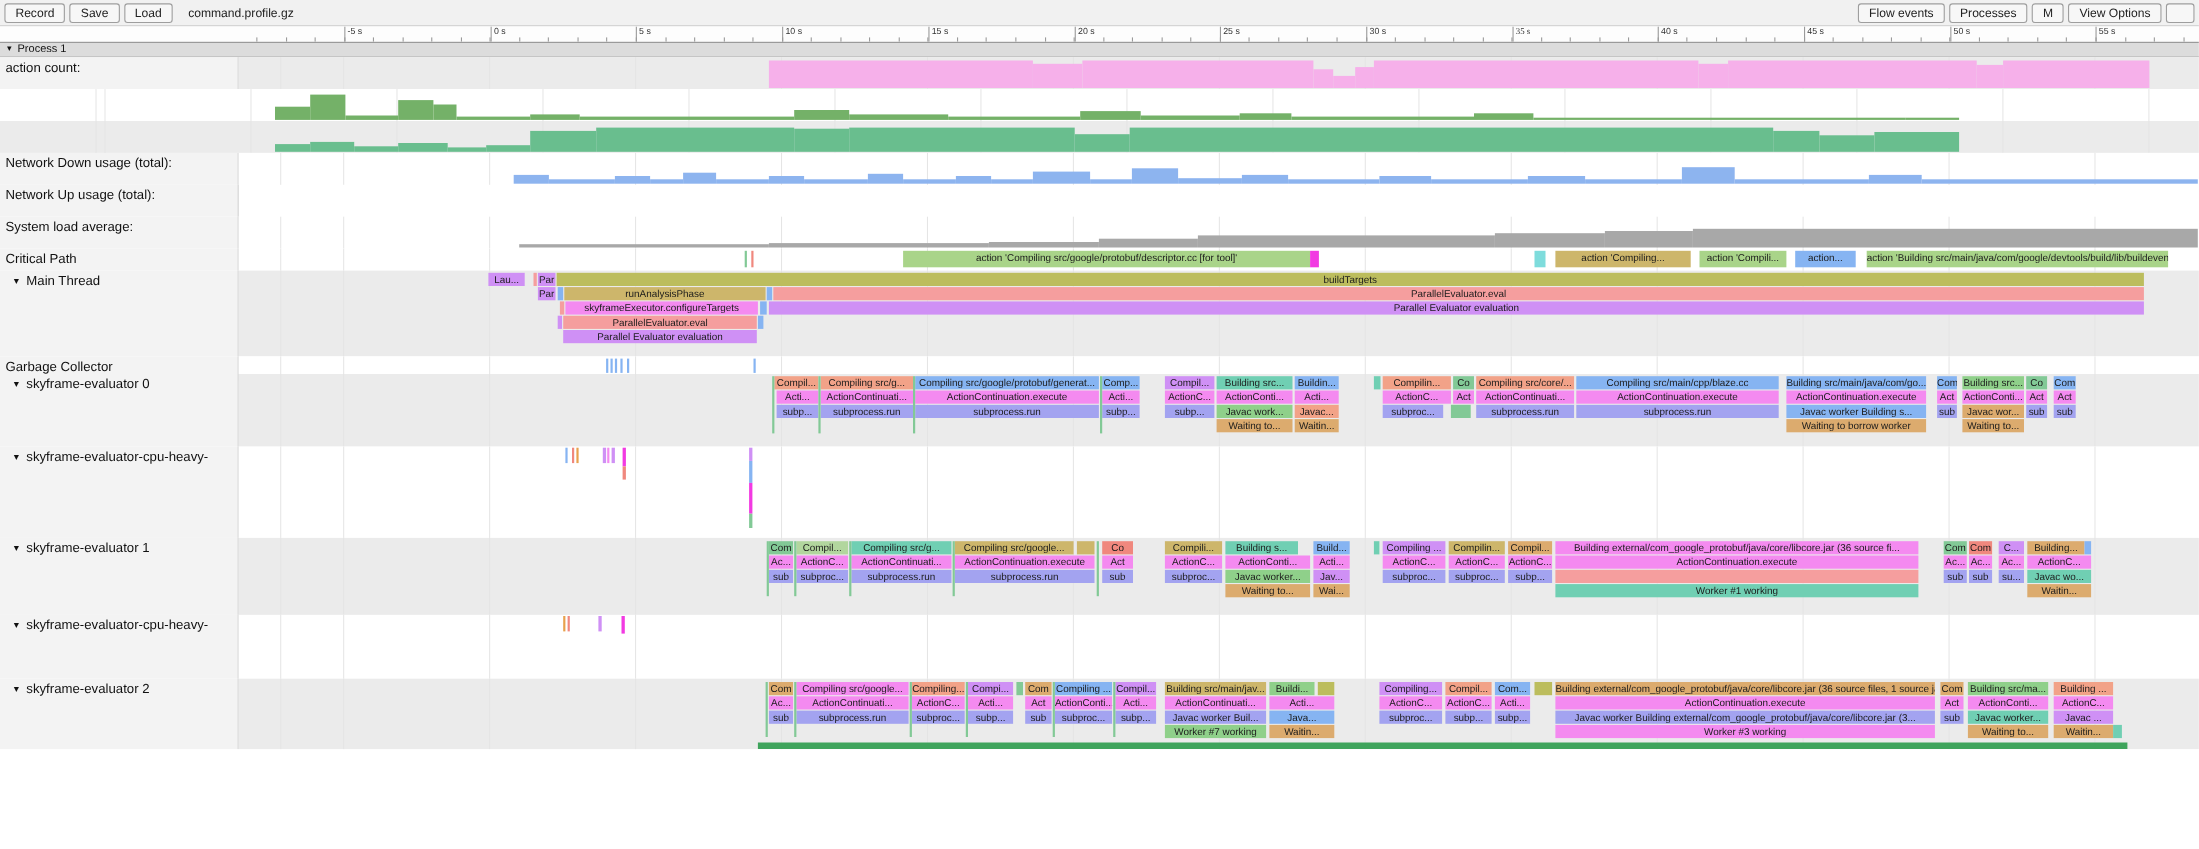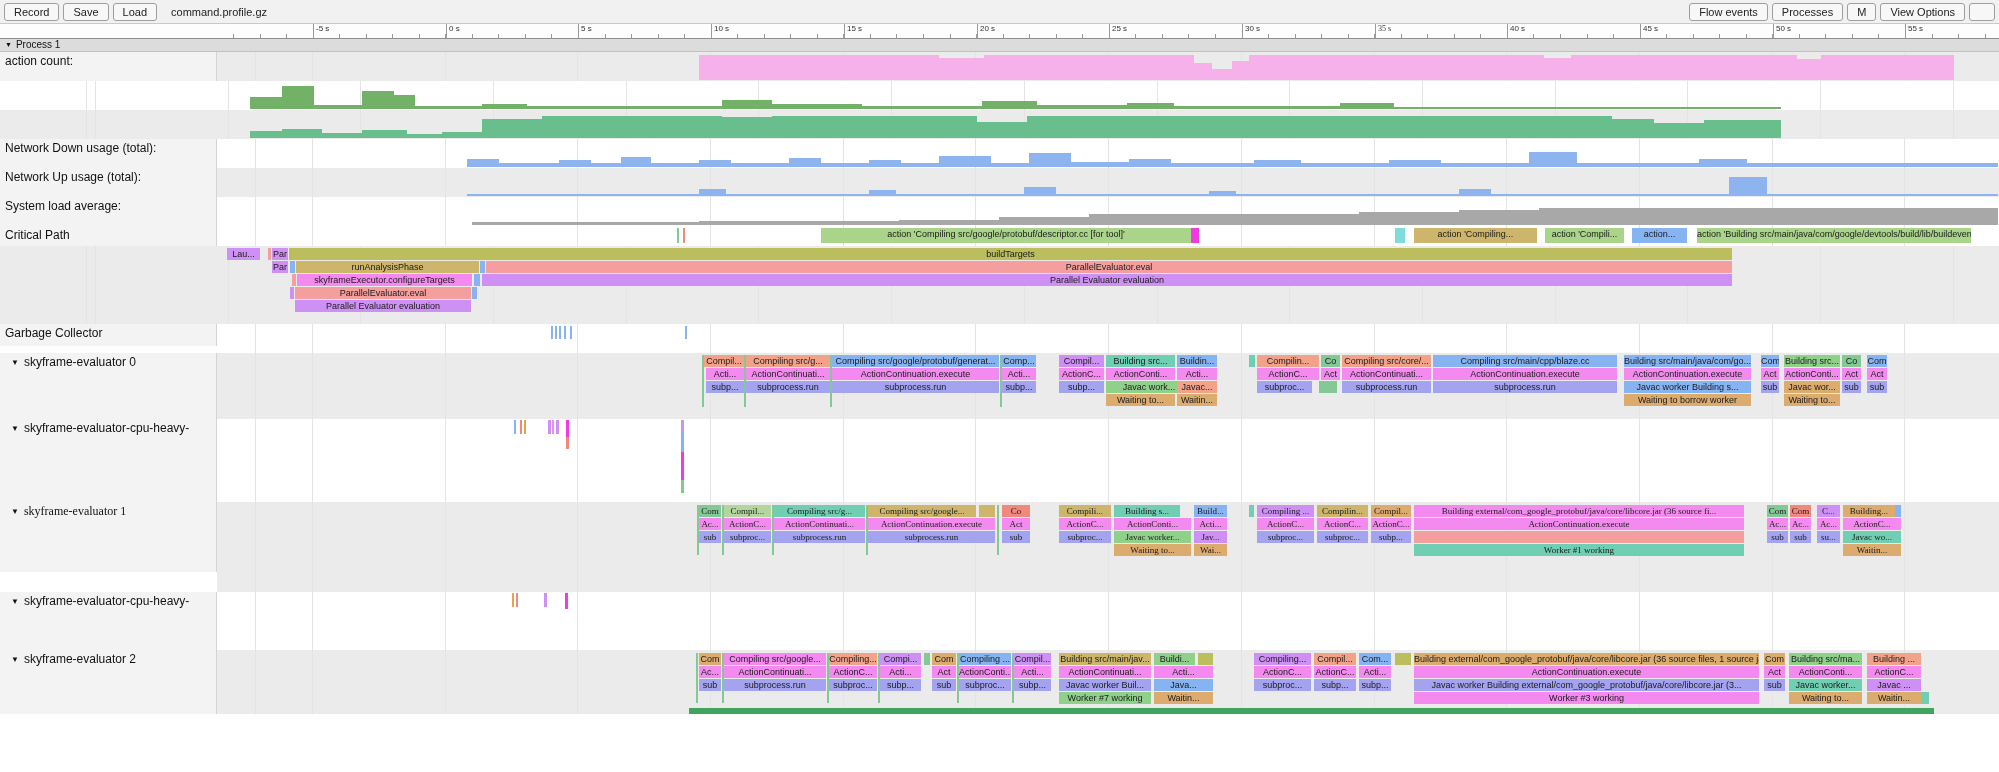--- a/index.html
+++ b/index.html
@@ -232,21 +232,21 @@
         <div class="seg" style="left: 1037px; width: 47px; height: 7.28px; background: rgb(141, 180, 239);"></div>
         <div class="seg" style="left: 1084px; width: 88px; height: 4.16px; background: rgb(141, 180, 239);"></div>
         <div class="seg" style="left: 1172px; width: 52px; height: 7.28px; background: rgb(141, 180, 239);"></div>
         <div class="seg" style="left: 1224px; width: 88px; height: 4.16px; background: rgb(141, 180, 239);"></div>
         <div class="seg" style="left: 1312px; width: 48px; height: 15.08px; background: rgb(141, 180, 239);"></div>
         <div class="seg" style="left: 1360px; width: 122px; height: 4.16px; background: rgb(141, 180, 239);"></div>
         <div class="seg" style="left: 1482px; width: 48px; height: 8.32px; background: rgb(141, 180, 239);"></div>
         <div class="seg" style="left: 1530px; width: 251px; height: 3.64px; background: rgb(141, 180, 239);"></div>
       </div>
     </div>
-    <div class="track" style="height: 29px;">
+    <div class="track" style="height: 29px; flex-direction: column;">
       <div class="lab" style="height: 29px; padding-left: 5px;"><span>Network Up usage (total):</span></div>
       <div class="cell gray">
         <div class="seg" style="left: 250px; width: 232px; height: 1.56px; background: rgb(141, 180, 239);"></div>
         <div class="seg" style="left: 482px; width: 27px; height: 7.28px; background: rgb(141, 180, 239);"></div>
         <div class="seg" style="left: 509px; width: 143px; height: 1.82px; background: rgb(141, 180, 239);"></div>
         <div class="seg" style="left: 652px; width: 27px; height: 5.72px; background: rgb(141, 180, 239);"></div>
         <div class="seg" style="left: 679px; width: 128px; height: 1.82px; background: rgb(141, 180, 239);"></div>
         <div class="seg" style="left: 807px; width: 32px; height: 8.58px; background: rgb(141, 180, 239);"></div>
         <div class="seg" style="left: 839px; width: 153px; height: 1.82px; background: rgb(141, 180, 239);"></div>
         <div class="seg" style="left: 992px; width: 27px; height: 4.68px; background: rgb(141, 180, 239);"></div>
@@ -278,41 +278,42 @@
         <div class="blk" title="action 'Compiling src/google/protobuf/descriptor.cc [for tool]'" style="left: 604px; width: 370px; top: 2px; height: 15px; background: rgb(169, 212, 137);">action 'Compiling src/google/protobuf/descriptor.cc [for tool]'</div>
         <div class="blk" style="left: 974px; width: 8px; top: 2px; height: 15px; background: rgb(242, 58, 226);"></div>
         <div class="blk" style="left: 1178px; width: 10px; top: 2px; height: 15px; background: rgb(126, 220, 220);"></div>
         <div class="blk" title="action 'Compiling..." style="left: 1197px; width: 123px; top: 2px; height: 15px; background: rgb(205, 182, 107);">action 'Compiling...</div>
         <div class="blk" title="action 'Compili..." style="left: 1328px; width: 79px; top: 2px; height: 15px; background: rgb(169, 212, 137);">action 'Compili...</div>
         <div class="blk" title="action..." style="left: 1415px; width: 55px; top: 2px; height: 15px; background: rgb(134, 180, 242);">action...</div>
         <div class="blk" title="action 'Building src/main/java/com/google/devtools/build/lib/buildeventst..." style="left: 1480px; width: 274px; top: 2px; height: 15px; background: rgb(169, 212, 137);">action 'Building src/main/java/com/google/devtools/build/lib/buildeventst...</div>
       </div>
     </div>
     <div class="track" style="height: 78px;">
+      <div class="lab" style="height: 78px;"><span class="arr">▼</span><span>Main Thread</span></div>
       <div class="cell gray">
         <div class="blk" title="Lau..." style="left: 227px; width: 33px; top: 2px; height: 12px; background: rgb(207, 144, 245);">Lau...</div>
         <div class="blk" style="left: 268px; width: 3px; top: 2px; height: 12px; background: rgb(245, 158, 158);"></div>
         <div class="blk" title="Par" style="left: 272px; width: 16px; top: 2px; height: 12px; background: rgb(207, 144, 245);">Par</div>
         <div class="blk" title="buildTargets" style="left: 289px; width: 1443px; top: 2px; height: 12px; background: rgb(188, 189, 93);">buildTargets</div>
         <div class="blk" title="Par" style="left: 272px; width: 16px; top: 15px; height: 12px; background: rgb(207, 144, 245);">Par</div>
         <div class="blk" style="left: 290px; width: 5px; top: 15px; height: 12px; background: rgb(134, 180, 242);"></div>
         <div class="blk" title="runAnalysisPhase" style="left: 296px; width: 183px; top: 15px; height: 12px; background: rgb(205, 182, 107);">runAnalysisPhase</div>
         <div class="blk" style="left: 480px; width: 5px; top: 15px; height: 12px; background: rgb(134, 180, 242);"></div>
         <div class="blk" title="ParallelEvaluator.eval" style="left: 486px; width: 1246px; top: 15px; height: 12px; background: rgb(245, 158, 158);">ParallelEvaluator.eval</div>
         <div class="blk" style="left: 292px; width: 4px; top: 28px; height: 12px; background: rgb(245, 158, 158);"></div>
         <div class="blk" title="skyframeExecutor.configureTargets" style="left: 297px; width: 175px; top: 28px; height: 12px; background: rgb(244, 138, 240);">skyframeExecutor.configureTargets</div>
         <div class="blk" style="left: 474px; width: 6px; top: 28px; height: 12px; background: rgb(134, 180, 242);"></div>
         <div class="blk" title="Parallel Evaluator evaluation" style="left: 482px; width: 1250px; top: 28px; height: 12px; background: rgb(207, 144, 245);">Parallel Evaluator evaluation</div>
         <div class="blk" style="left: 290px; width: 4px; top: 41px; height: 12px; background: rgb(207, 144, 245);"></div>
         <div class="blk" title="ParallelEvaluator.eval" style="left: 295px; width: 176px; top: 41px; height: 12px; background: rgb(245, 158, 158);">ParallelEvaluator.eval</div>
         <div class="blk" style="left: 472px; width: 5px; top: 41px; height: 12px; background: rgb(134, 180, 242);"></div>
         <div class="blk" title="Parallel Evaluator evaluation" style="left: 295px; width: 176px; top: 54px; height: 12px; background: rgb(207, 144, 245);">Parallel Evaluator evaluation</div>
       </div>
     </div>
-    <div class="track" style="height: 29px;">
+    <div class="track" style="height: 16px;">
       <div class="lab" style="height: 22px; padding-left: 5px;"><span>Garbage Collector</span></div>
       <div class="cell">
         <div class="sliver" style="left: 334px; width: 2px; top: 2px; height: 13px; background: rgb(134, 180, 242);"></div>
         <div class="sliver" style="left: 338px; width: 2px; top: 2px; height: 13px; background: rgb(134, 180, 242);"></div>
         <div class="sliver" style="left: 342px; width: 2px; top: 2px; height: 13px; background: rgb(134, 180, 242);"></div>
         <div class="sliver" style="left: 347px; width: 2px; top: 2px; height: 13px; background: rgb(134, 180, 242);"></div>
         <div class="sliver" style="left: 353px; width: 2px; top: 2px; height: 13px; background: rgb(134, 180, 242);"></div>
         <div class="sliver" style="left: 468px; width: 2px; top: 2px; height: 13px; background: rgb(134, 180, 242);"></div>
       </div>
     </div>
@@ -350,21 +351,21 @@
         <div class="blk" title="ActionContinuation.execute" style="left: 1407px; width: 127px; top: 15px; height: 12px; background: rgb(244, 138, 240);">ActionContinuation.execute</div>
         <div class="blk" title="Act" style="left: 1544px; width: 18px; top: 15px; height: 12px; background: rgb(244, 138, 240);">Act</div>
         <div class="blk" title="ActionConti..." style="left: 1567px; width: 56px; top: 15px; height: 12px; background: rgb(244, 138, 240);">ActionConti...</div>
         <div class="blk" title="Act" style="left: 1625px; width: 19px; top: 15px; height: 12px; background: rgb(244, 138, 240);">Act</div>
         <div class="blk" title="Act" style="left: 1650px; width: 20px; top: 15px; height: 12px; background: rgb(244, 138, 240);">Act</div>
         <div class="blk" title="subp..." style="left: 489px; width: 38px; top: 28px; height: 12px; background: rgb(163, 163, 240);">subp...</div>
         <div class="blk" title="subprocess.run" style="left: 529px; width: 84px; top: 28px; height: 12px; background: rgb(163, 163, 240);">subprocess.run</div>
         <div class="blk" title="subprocess.run" style="left: 615px; width: 167px; top: 28px; height: 12px; background: rgb(163, 163, 240);">subprocess.run</div>
         <div class="blk" title="subp..." style="left: 785px; width: 34px; top: 28px; height: 12px; background: rgb(163, 163, 240);">subp...</div>
         <div class="blk" title="subp..." style="left: 842px; width: 45px; top: 28px; height: 12px; background: rgb(163, 163, 240);">subp...</div>
-        <div class="blk" title="Javac work..." style="left: 889px; width: 86px; top: 28px; height: 12px; background: rgb(143, 208, 138);">Javac work...</div>
+        <div class="blk" title="Javac work..." style="left: 889px; width: 69px; top: 28px; height: 12px; background: rgb(143, 208, 138);">Javac work...</div>
         <div class="blk" title="Javac..." style="left: 960px; width: 40px; top: 28px; height: 12px; background: rgb(242, 162, 136);">Javac...</div>
         <div class="blk" title="subproc..." style="left: 1040px; width: 55px; top: 28px; height: 12px; background: rgb(163, 163, 240);">subproc...</div>
         <div class="blk" style="left: 1102px; width: 18px; top: 28px; height: 12px; background: rgb(130, 201, 150);"></div>
         <div class="blk" title="subprocess.run" style="left: 1125px; width: 89px; top: 28px; height: 12px; background: rgb(163, 163, 240);">subprocess.run</div>
         <div class="blk" title="subprocess.run" style="left: 1216px; width: 184px; top: 28px; height: 12px; background: rgb(163, 163, 240);">subprocess.run</div>
         <div class="blk" title="Javac worker Building s..." style="left: 1407px; width: 127px; top: 28px; height: 12px; background: rgb(134, 180, 242);">Javac worker Building s...</div>
         <div class="blk" title="sub" style="left: 1544px; width: 18px; top: 28px; height: 12px; background: rgb(163, 163, 240);">sub</div>
         <div class="blk" title="Javac wor..." style="left: 1567px; width: 56px; top: 28px; height: 12px; background: rgb(220, 171, 110);">Javac wor...</div>
         <div class="blk" title="sub" style="left: 1625px; width: 19px; top: 28px; height: 12px; background: rgb(163, 163, 240);">sub</div>
         <div class="blk" title="sub" style="left: 1650px; width: 20px; top: 28px; height: 12px; background: rgb(163, 163, 240);">sub</div>
@@ -388,21 +389,21 @@
         <div class="sliver" style="left: 335px; width: 2px; top: 1px; height: 14px; background: rgb(244, 138, 240);"></div>
         <div class="sliver" style="left: 339px; width: 3px; top: 1px; height: 14px; background: rgb(207, 144, 245);"></div>
         <div class="sliver" style="left: 349px; width: 3px; top: 1px; height: 17px; background: rgb(242, 58, 226);"></div>
         <div class="sliver" style="left: 349px; width: 3px; top: 18px; height: 12px; background: rgb(240, 136, 126);"></div>
         <div class="sliver" style="left: 464px; width: 3px; top: 1px; height: 12px; background: rgb(207, 144, 245);"></div>
         <div class="sliver" style="left: 464px; width: 3px; top: 13px; height: 20px; background: rgb(134, 180, 242);"></div>
         <div class="sliver" style="left: 464px; width: 3px; top: 33px; height: 28px; background: rgb(242, 58, 226);"></div>
         <div class="sliver" style="left: 464px; width: 3px; top: 61px; height: 13px; background: rgb(130, 201, 150);"></div>
       </div>
     </div>
-    <div class="track" style="height: 90px; font-family: Liberation Serif, serif;">
+    <div class="track" style="height: 70px;">
       <div class="lab" style="height: 70px;"><span class="arr">▼</span><span>skyframe-evaluator 1</span></div>
       <div class="cell gray">
         <div class="blk" title="Com" style="left: 482px; width: 22px; top: 3px; height: 12px; background: rgb(130, 201, 150);">Com</div>
         <div class="blk" title="Compil..." style="left: 507px; width: 47px; top: 3px; height: 12px; background: rgb(178, 214, 158);">Compil...</div>
         <div class="blk" title="Compiling src/g..." style="left: 557px; width: 91px; top: 3px; height: 12px; background: rgb(112, 207, 179);">Compiling src/g...</div>
         <div class="blk" title="Compiling src/google..." style="left: 651px; width: 108px; top: 3px; height: 12px; background: rgb(205, 182, 107);">Compiling src/google...</div>
         <div class="blk" style="left: 762px; width: 16px; top: 3px; height: 12px; background: rgb(205, 182, 107);"></div>
         <div class="blk" title="Co" style="left: 785px; width: 28px; top: 3px; height: 12px; background: rgb(240, 136, 126);">Co</div>
         <div class="blk" title="Compili..." style="left: 842px; width: 52px; top: 3px; height: 12px; background: rgb(205, 182, 107);">Compili...</div>
         <div class="blk" title="Building s..." style="left: 897px; width: 66px; top: 3px; height: 12px; background: rgb(112, 207, 179);">Building s...</div>

